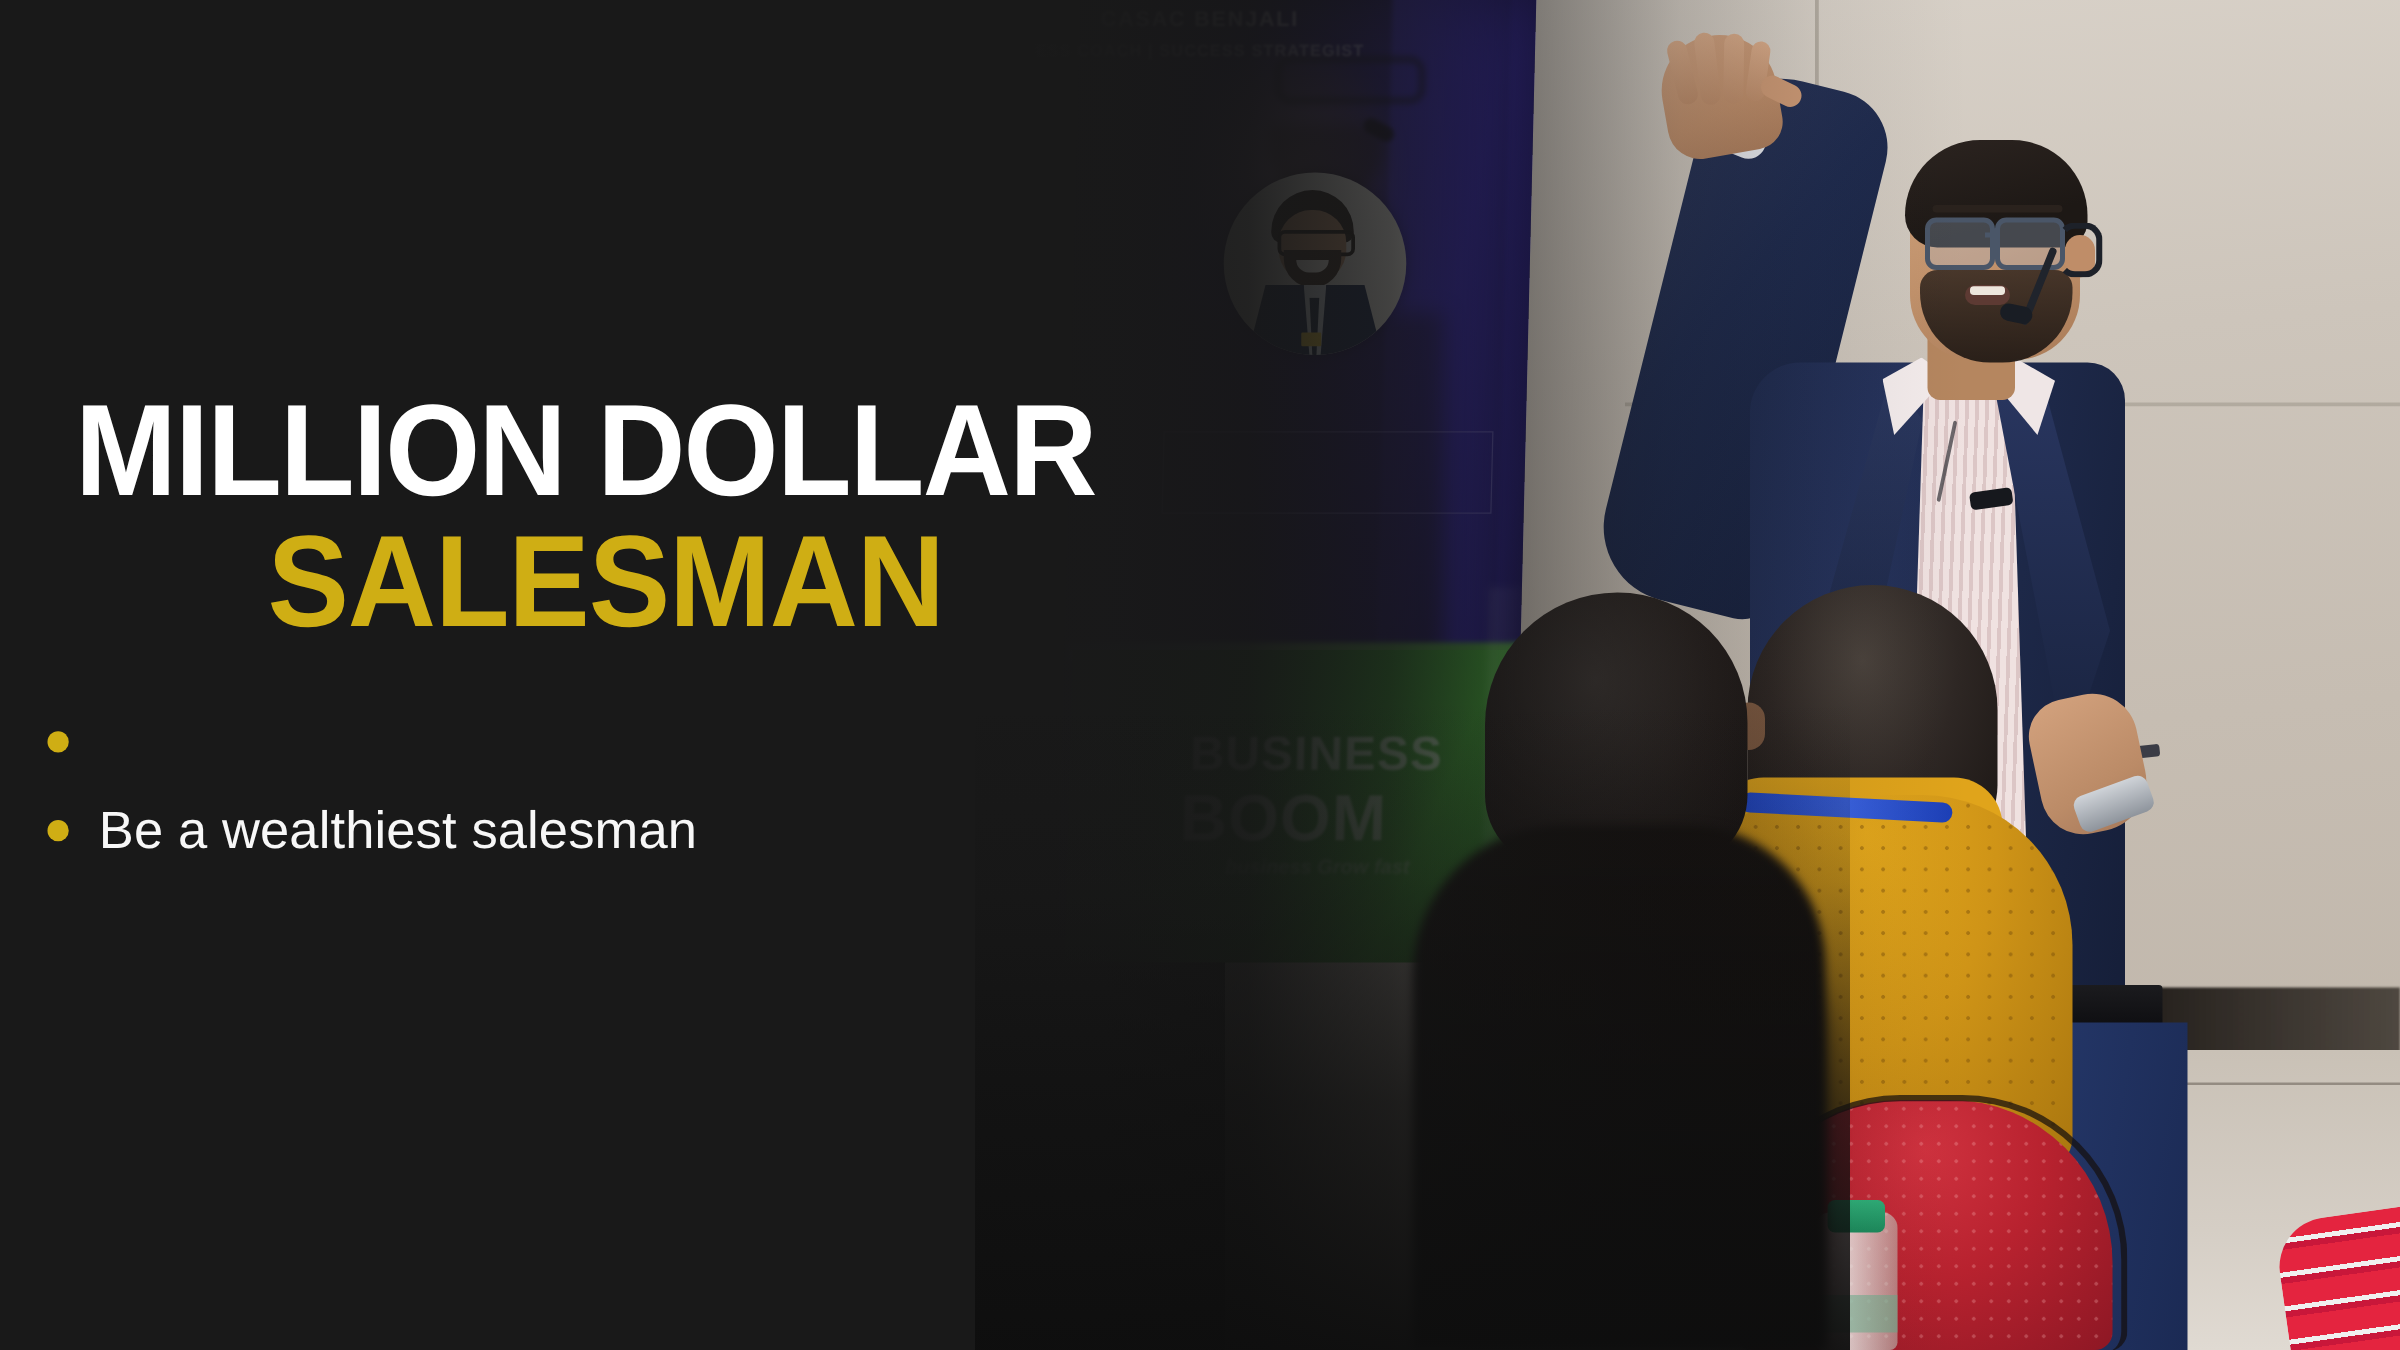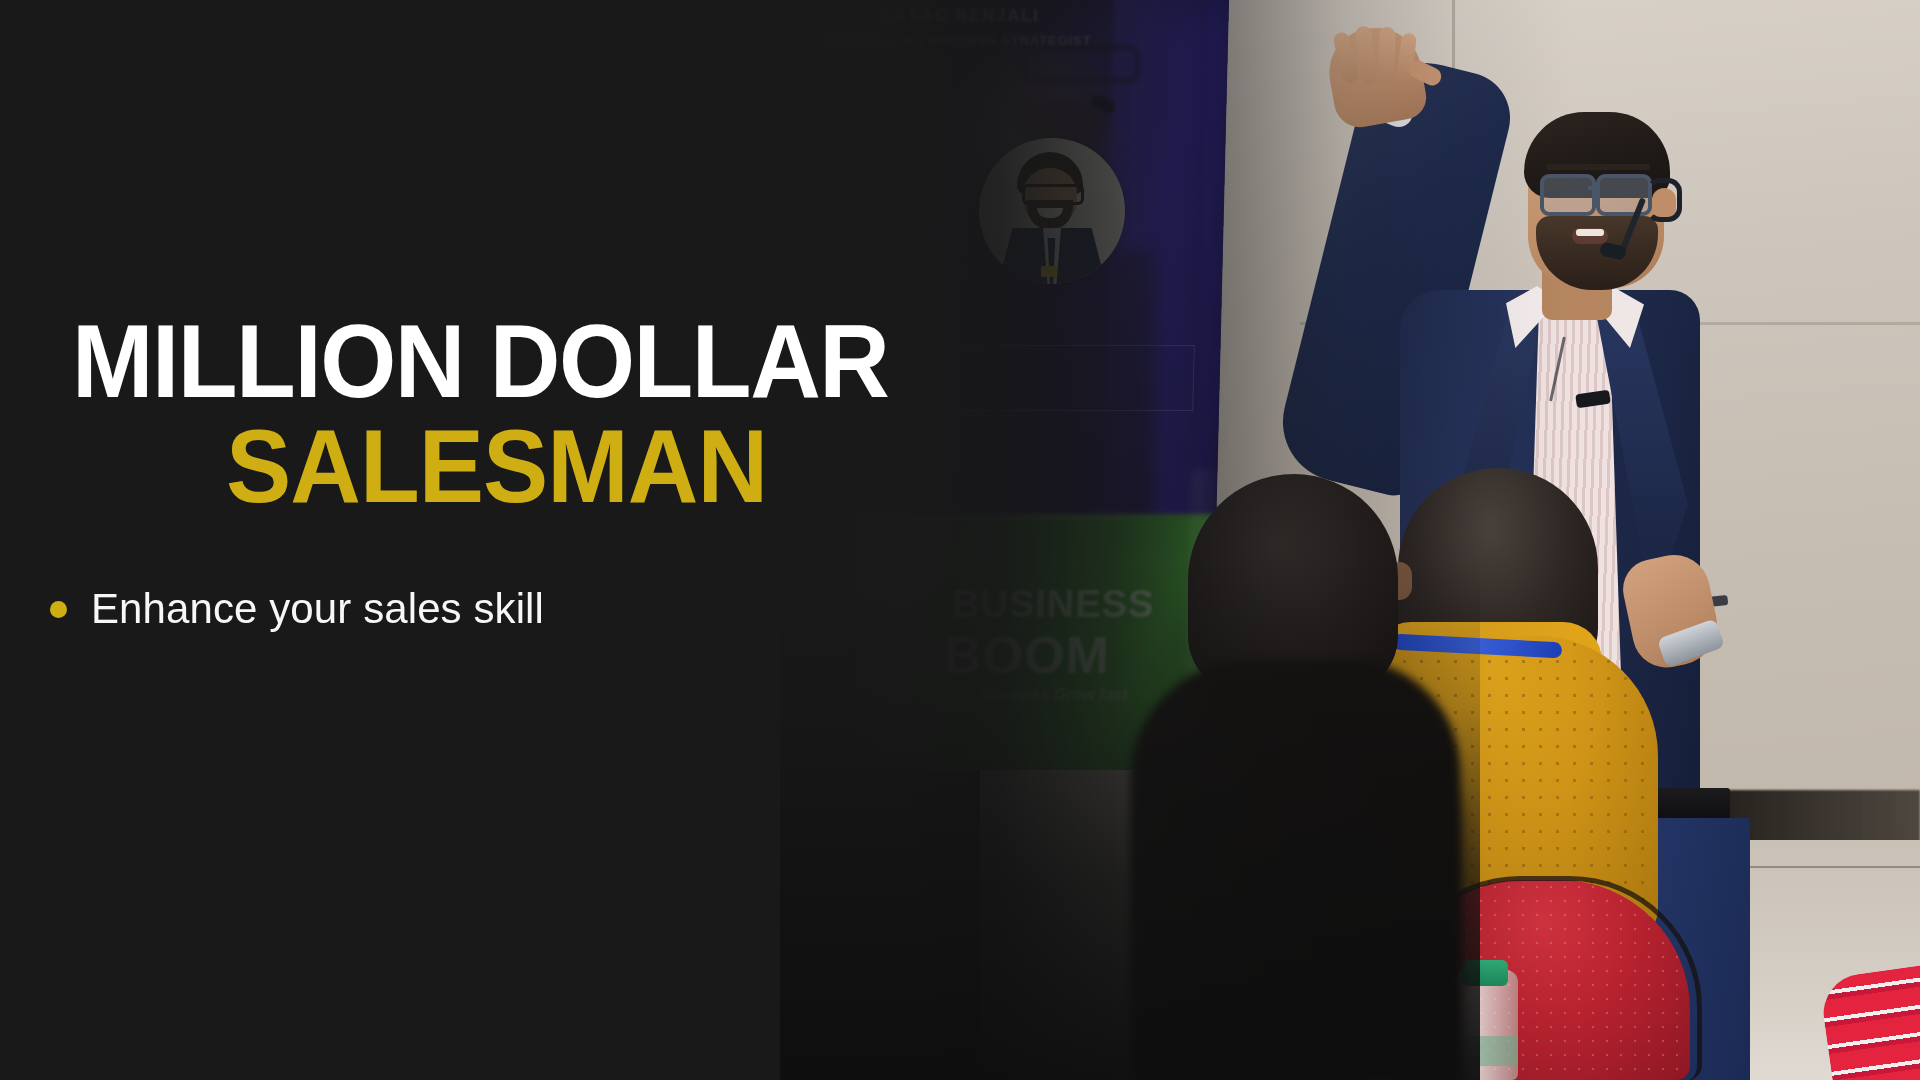--- a/index.html
+++ b/index.html
@@ -621,21 +621,21 @@
     position: absolute;
     left: 780px; bottom: 0;
     width: 700px; height: 520px;
     background: linear-gradient(0deg, rgba(14,14,14,.96) 0%, rgba(16,16,16,.72) 38%, rgba(18,18,18,.24) 72%, rgba(20,20,20,0) 100%);
     pointer-events: none;
   }
 
   
   .content {
     position: absolute;
-    left: 12px; top: 0;
+    left: 0; top: 0;
     width: 1000px; height: 1080px;
   }
   .headline {
     position: absolute;
     left: 60px; top: 312px;
     width: 900px;
   }
   .headline-line1 {
     display: block;
     font-size: 104px;
@@ -795,18 +795,21 @@
   <div class="content">
 
     <div class="headline">
       <span class="headline-line1">MILLION DOLLAR</span>
       <span class="headline-line2">SALESMAN</span>
     </div>
 
     <ul class="bullets">
       <li class="bullet-item">
         <span class="bullet-dot"></span>
-        <span class="bullet-text">Enhance your sales skill</span>
+      </li>
+      <li class="bullet-item">
+        <span class="bullet-dot"></span>
+        <span class="bullet-text">Be a wealthiest salesman</span>
       </li>
     </ul>
 
   </div>
 </div>
 
 </body></html>

